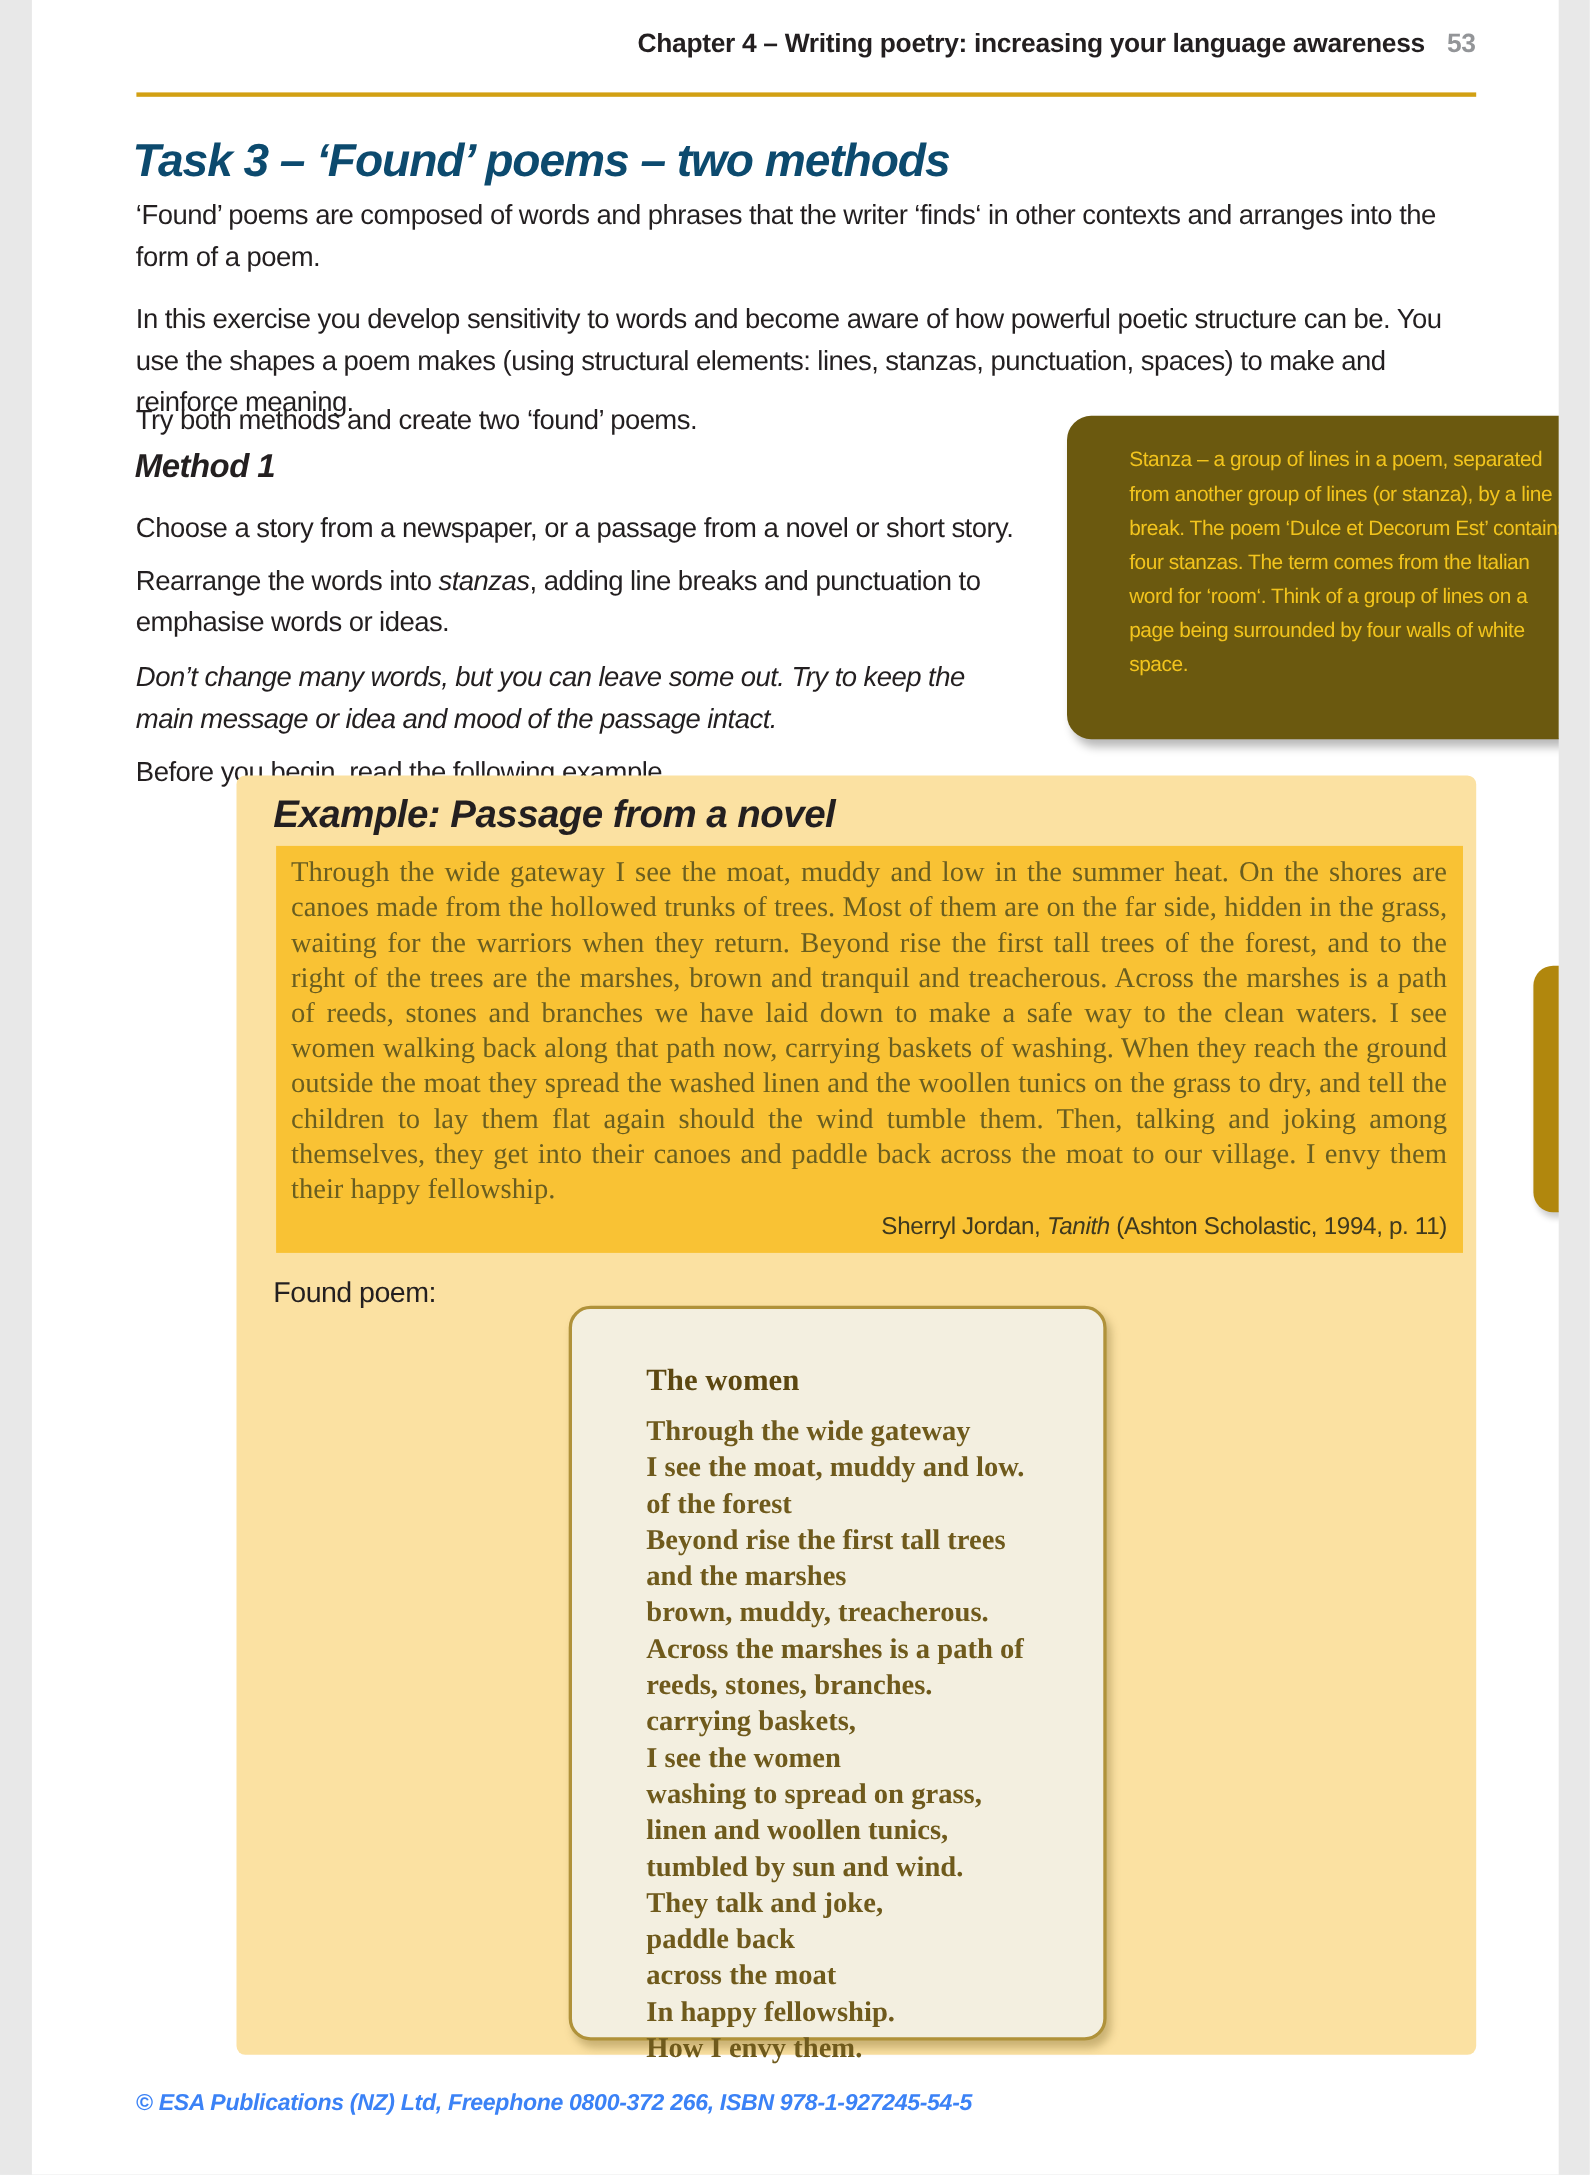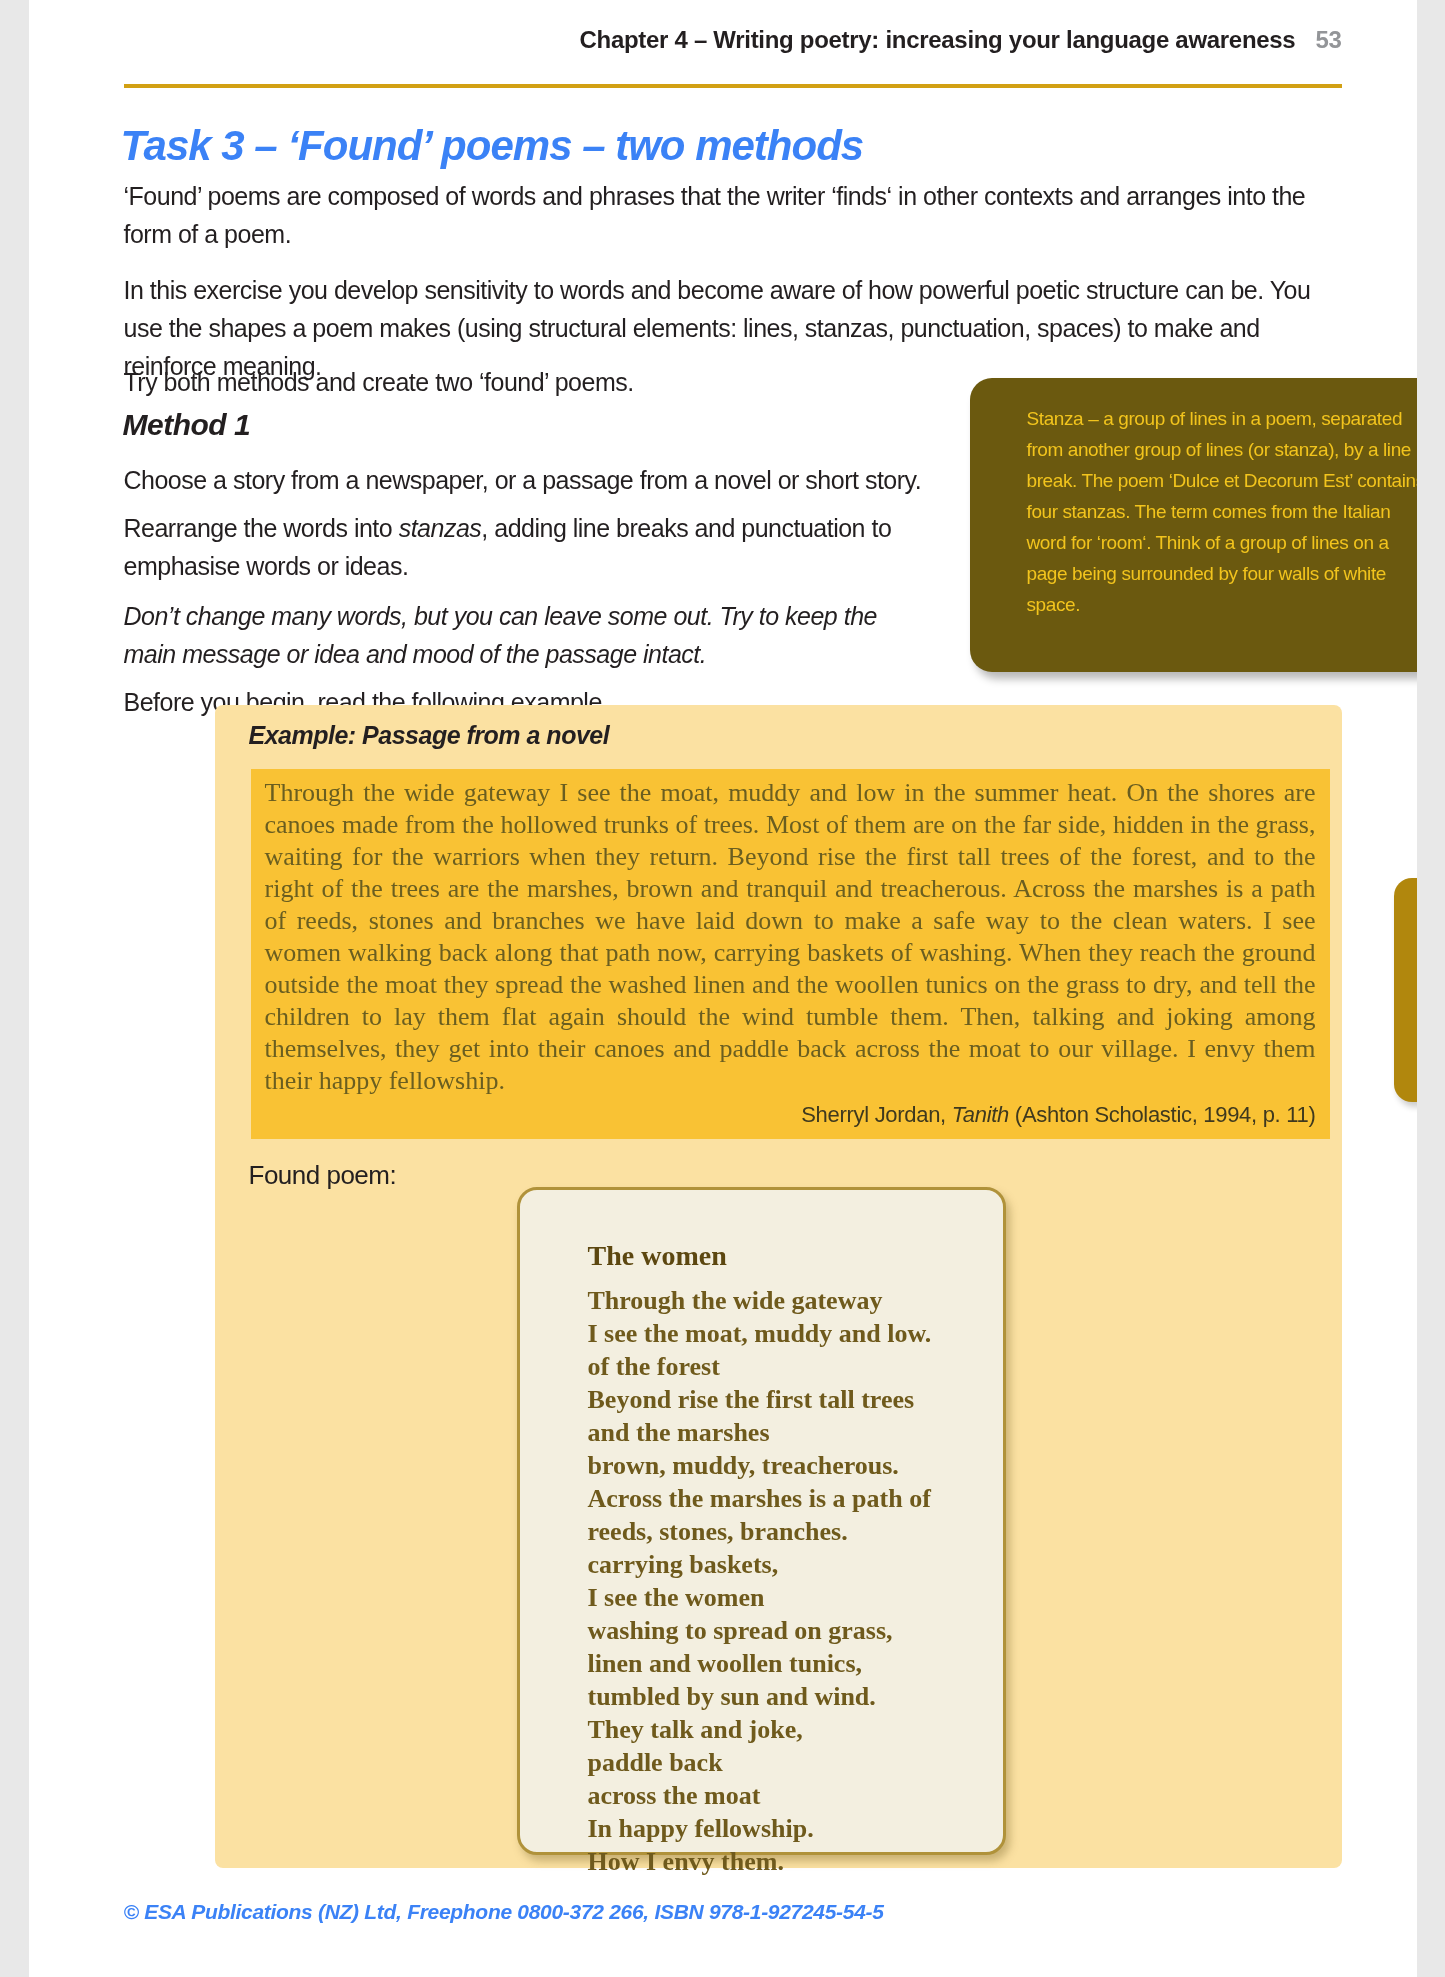--- a/index.html
+++ b/index.html
@@ -12,21 +12,21 @@
   .header-row {
     position:absolute; top:26px; left:95px; width:1218px;
     text-align:right; font-size:24px; font-weight:bold; letter-spacing:-0.3px;
   }
   .page-num { color:#939598; margin-left:20px; font-weight:bold; }
   .gold-rule { position:absolute; top:84px; left:95px; width:1218px; height:4px; background:#d2a013; }
 
   
   .task-title {
     position:absolute; top:94px; left:92px;
-    font-size:42px; font-weight:bold; font-style:italic; color:#3b82f6; letter-spacing:-1px;
+    font-size:42px; font-weight:bold; font-style:italic; color:#0c4a6e; letter-spacing:-1px;
   }
   .para {
     position:absolute; left:95px; font-size:25px; line-height:38px; letter-spacing:-0.5px;
   }
   .p1 { top:152px; width:1222px; }
   .p2 { top:246px; width:1222px; }
   .p3 { top:338px; width:900px; }
   .method-heading {
     position:absolute; top:383px; left:94px;
     font-size:30px; font-weight:bold; font-style:italic; letter-spacing:-0.5px;
@@ -46,21 +46,21 @@
     color:#f2c41d; font-size:19px; line-height:31px; letter-spacing:-0.4px;
   }
 
   
   .example-box {
     position:absolute; left:186px; top:705px; width:1127px; height:1163px;
     background:#fbe1a2; border-radius:8px;
   }
   .example-heading {
     position:absolute; left:34px; top:16px;
-    font-size:25px; font-weight:bold; font-style:italic; color:#231f20; letter-spacing:-0.5px;
+    font-size:35px; font-weight:bold; font-style:italic; color:#231f20; letter-spacing:-0.5px;
   }
   .passage-box {
     position:absolute; left:36px; top:64px; width:1079px; height:370px;
     background:#f9c234; box-sizing:border-box; padding:8px 14px 0 14px;
   }
   .passage-text {
     font-family:"Liberation Serif", serif;
     font-size:26px; line-height:32px; text-align:justify; color:#6a5e20;
   }
   .attribution {

